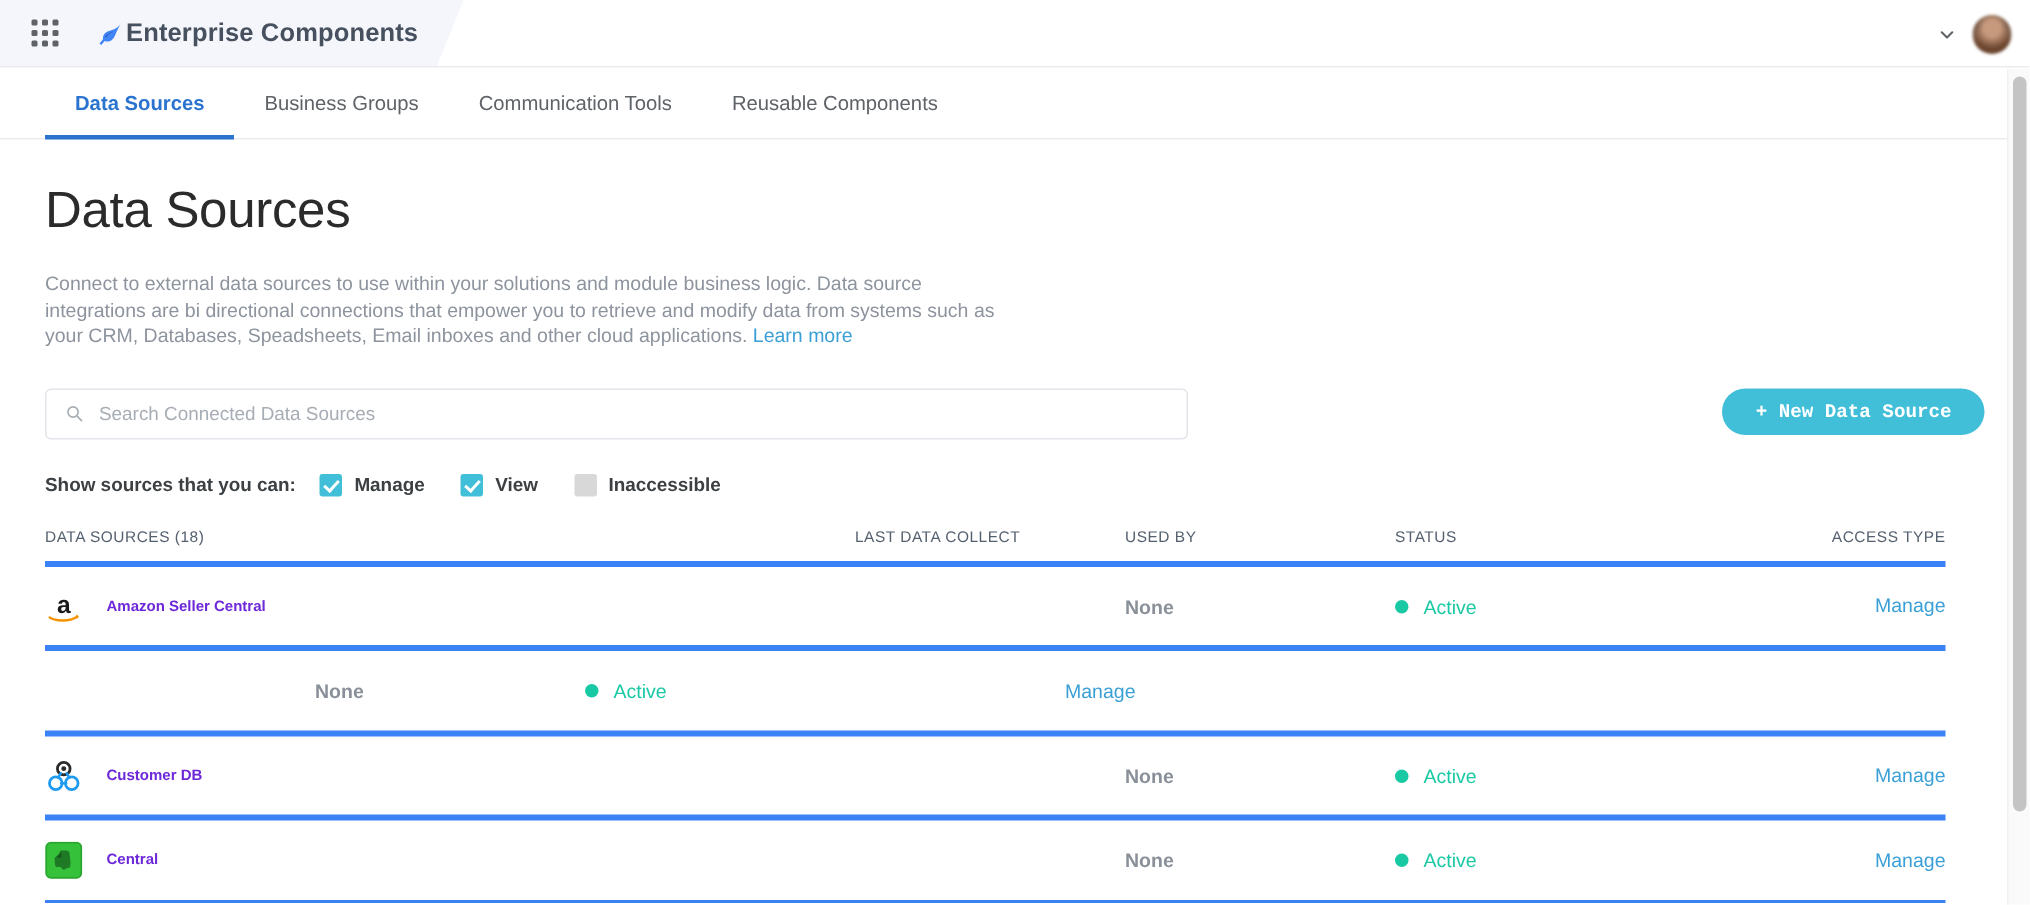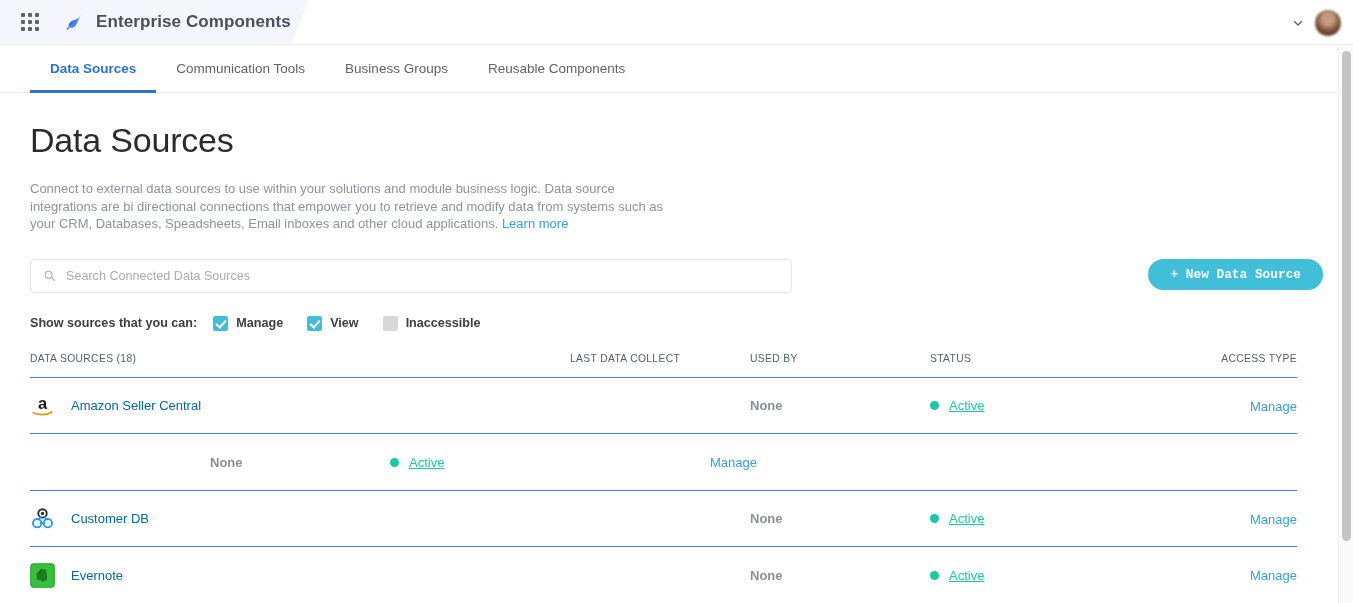--- a/index.html
+++ b/index.html
@@ -40,21 +40,20 @@
     align-content: center;
     justify-content: center;
     cursor: pointer;
   }
   #apps-grid i { background: #5f6368; border-radius: 1px; display:block; width:4px; height:4px;}
 
   #brand {
     position: relative;
     display: flex;
     align-items: center;
-    gap: 12px;
     margin-left: 22px;
   }
   #brand .logo { width: 22px; height: 22px; display:block; }
   #brand .brand-text {
     font-size: 17px;
     color: #46505e;
     font-weight: 600;
     letter-spacing: .1px;
     white-space: nowrap;
   }
@@ -222,21 +221,21 @@
     border-width: 0 2px 2px 0;
     transform: rotate(42deg);
   }
   .filter-opt span { font-weight: 700; color: #3c4043; }
 
   
   #table { margin-top: 22px; width: 1267px; }
   .row {
     display: flex;
     align-items: center;
-    border-bottom: 1px solid #3b82f6;
+    border-bottom: 4px solid #3b82f6;
   }
   #table .head {
     height: 25px;
     align-items: flex-start;
   }
   .head .cell {
     font-size: 10.3px;
     letter-spacing: .35px;
     color: #55606e;
     font-weight: 400;
@@ -249,35 +248,36 @@
   .c-status { width: 182px; }
   .c-access { width: 185px; text-align: right; }
 
   .ds-icon {
     width: 25px; height: 25px;
     margin-right: 16px;
     flex: 0 0 auto;
     display: block;
   }
   .ds-name {
-    font-size: 13px;
-    color: #0369a1;
+    font-size: 10px;
+    color: #6d28d9;
+    font-weight: bold;
   }
   .cell-val {
     font-size: 13px;
     color: #8a9099;
   }
   .status-wrap { display: flex; align-items: center; }
   .dot {
     width: 9px; height: 9px;
     border-radius: 50%;
     background: #19c9a4;
     margin-right: 10px;
   }
-  .status-text { font-size: 13px; color: #19c9a4; text-decoration: underline; }
+  .status-text { font-size: 13px; color: #19c9a4; }
   .manage-link {
     font-size: 13px;
     color: #3a9fd6;
     text-decoration: none;
     cursor: pointer;
   }
 
   
   #scrollbar {
     position: absolute;
@@ -330,24 +330,24 @@
 
     <div id="avatar"></div>
   </div>
 </div>
 
 <div id="tabs">
   <div class="tab active">
     <span>Data Sources</span>
   </div>
   <div class="tab">
+    <span>Business Groups</span>
+  </div>
+  <div class="tab">
     <span>Communication Tools</span>
-  </div>
-  <div class="tab">
-    <span>Business Groups</span>
   </div>
   <div class="tab">
     <span>Reusable Components</span>
   </div>
 </div>
 
 <div id="page">
 
   <h1 id="page-title">Data Sources</h1>
 
@@ -458,21 +458,21 @@
 
     <div class="row body-row">
       <div class="c-name">
         <svg class="ds-icon" viewBox="0 0 32 32">
           <rect x="1" y="1" width="30" height="30" rx="4" fill="#35c13a"></rect>
           <rect x="1" y="1" width="30" height="30" rx="4" fill="none" stroke="#2aa52f" stroke-width="1.5"></rect>
           <path d="M13.2 7.6h4.9c1.5 0 2.6 1 2.8 2.5l.9 7.4c.2 1.9-.6 3.3-2 4.3l-2.6 1.9c-.9.6-1.8.5-2.4-.2l-1.6-1.9-2.3.2c-1.3.1-2.2-.7-2.3-2l-.5-5.6 3.2-3.3c.5-.6 1.1-1.3 1.9-3.3z" fill="#1f7a26"></path>
           <path d="M9.6 13.9l3.5-.2c.6 0 .9-.4.9-1l.1-3.3z" fill="#14561b"></path>
           <circle cx="19.6" cy="20.6" r="2.1" fill="#1f7a26"></circle>
         </svg>
-        <span class="ds-name">Evernote</span>
+        <span class="ds-name">Central</span>
       </div>
       <div class="c-last cell-val"></div>
       <div class="c-used cell-val">None</div>
       <div class="c-status">
         <div class="status-wrap">
           <span class="dot"></span>
           <span class="status-text">Active</span>
         </div>
       </div>
       <div class="c-access">

